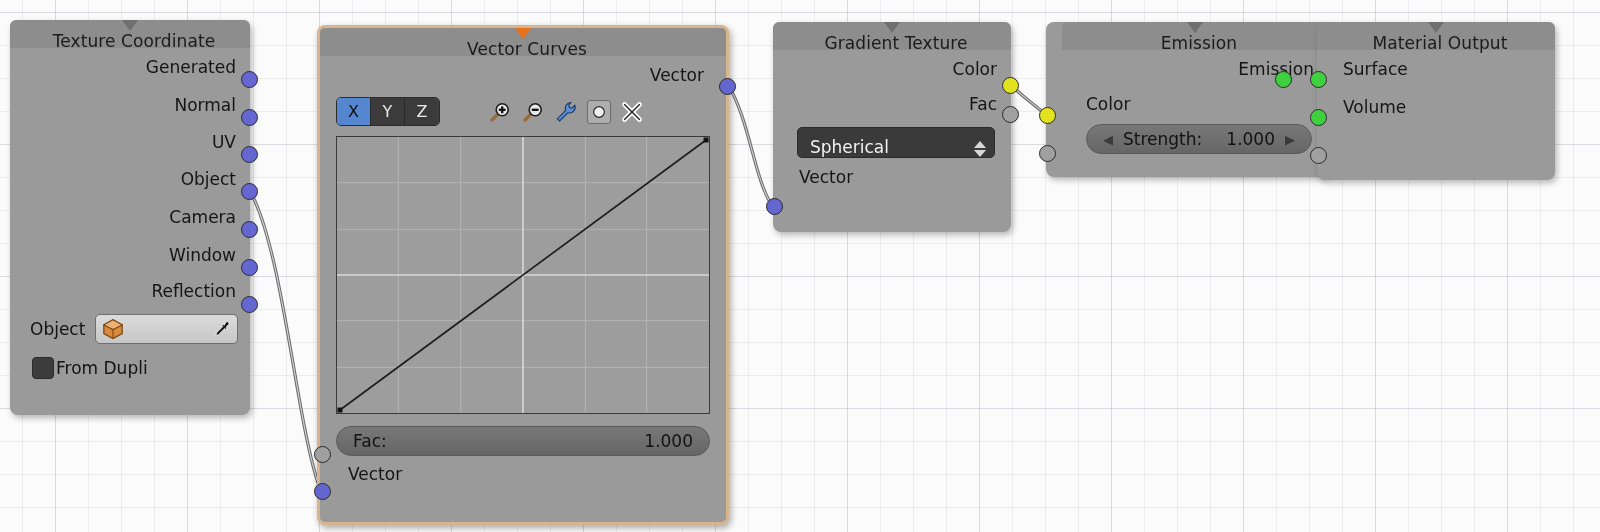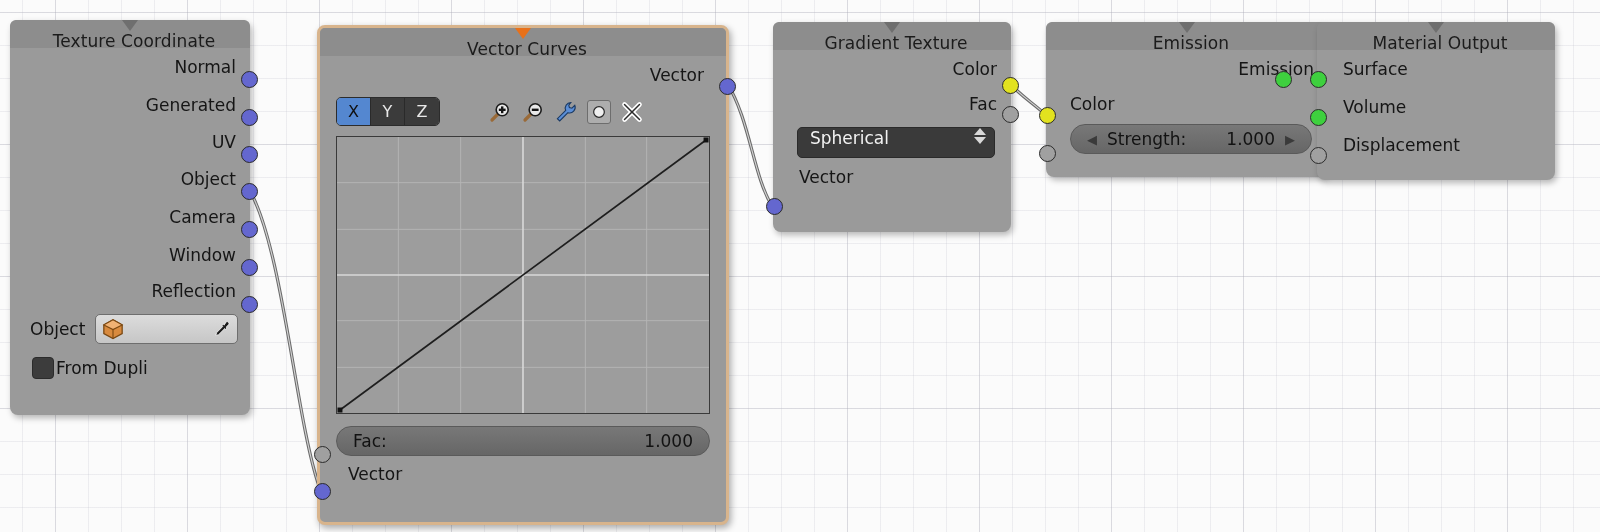--- a/index.html
+++ b/index.html
@@ -101,21 +101,21 @@
     font-size: 17px;
     color: #121212;
   }
   .slider .arw { color:#3a3a3a; font-size: 13px; }
   .dropdown {
     height: 31px;
     border-radius: 5px;
     background: #3a3a3a;
     border: 1px solid #2a2a2a;
     display: flex;
-    align-items: flex-start;
+    align-items: flex-end;
     justify-content: space-between;
     padding: 0 8px 0 12px;
     color: #f2f2f2;
     font-size: 17px;
   }
   .dd-arrows { display:flex; flex-direction:column; gap:2px; align-items:center; }
   .dd-arrows .up {
     width:0;height:0;border-left:6px solid transparent;border-right:6px solid transparent;border-bottom:7px solid #d8d8d8;
   }
   .dd-arrows .dn {
@@ -174,24 +174,24 @@
   </svg>
 
   <div class="node" id="n-texcoord" style="left:10px; top:20px; width:240px; height:395px;">
     <div class="node-header">
       <span class="tri"></span>
       <span class="node-title">Texture Coordinate</span>
     </div>
     <div class="node-body">
 
       <div class="row out" style="height:38px;">
+        <span class="row-label">Generated</span>
+      </div>
+      <div class="row out" style="height:38px;">
         <span class="row-label">Normal</span>
-      </div>
-      <div class="row out" style="height:38px;">
-        <span class="row-label">Generated</span>
       </div>
       <div class="row out" style="height:36px;">
         <span class="row-label">UV</span>
       </div>
       <div class="row out" style="height:38px;">
         <span class="row-label">Object</span>
       </div>
       <div class="row out" style="height:38px;">
         <span class="row-label">Camera</span>
       </div>
@@ -341,21 +341,21 @@
       </div>
       <div class="row in" style="height:38px; padding-left:26px;">
         <span class="row-label">Vector</span>
       </div>
     </div>
     <span class="sock color" style="left:229px; top:55px;"></span>
     <span class="sock gray" style="left:229px; top:84px;"></span>
     <span class="sock vec" style="left:-7px;  top:176px;"></span>
   </div>
 
-  <div class="node" id="n-emission" style="left:1046px; top:22px; width:282px; height:155px;">
+  <div class="node" id="n-emission" style="left:1046px; top:22px; width:282px; height:155px;padding-left:16px;">
     <div class="node-header">
       <span class="tri"></span>
       <span class="node-title">Emission</span>
     </div>
     <div class="node-body">
       <div class="row out" style="height:38px;">
         <span class="row-label">Emission</span>
       </div>
       <div class="row in" style="height:32px; padding-left:24px;">
         <span class="row-label">Color</span>
@@ -377,22 +377,19 @@
       <span class="tri"></span>
       <span class="node-title">Material Output</span>
     </div>
     <div class="node-body">
       <div class="row in" style="height:38px; padding-left:26px;">
         <span class="row-label">Surface</span>
       </div>
       <div class="row in" style="height:38px; padding-left:26px;">
         <span class="row-label">Volume</span>
       </div>
-      <div class="row in" style="height:38px; padding-left:26px;">
-        <span class="row-label">Displacement</span>
-      </div>
     </div>
     <span class="sock shader" style="left:-7px; top:49px;"></span>
     <span class="sock shader" style="left:-7px; top:87px;"></span>
     <span class="sock gray" style="left:-7px; top:125px;"></span>
   </div>
 
 </div>
 
 </body></html>

